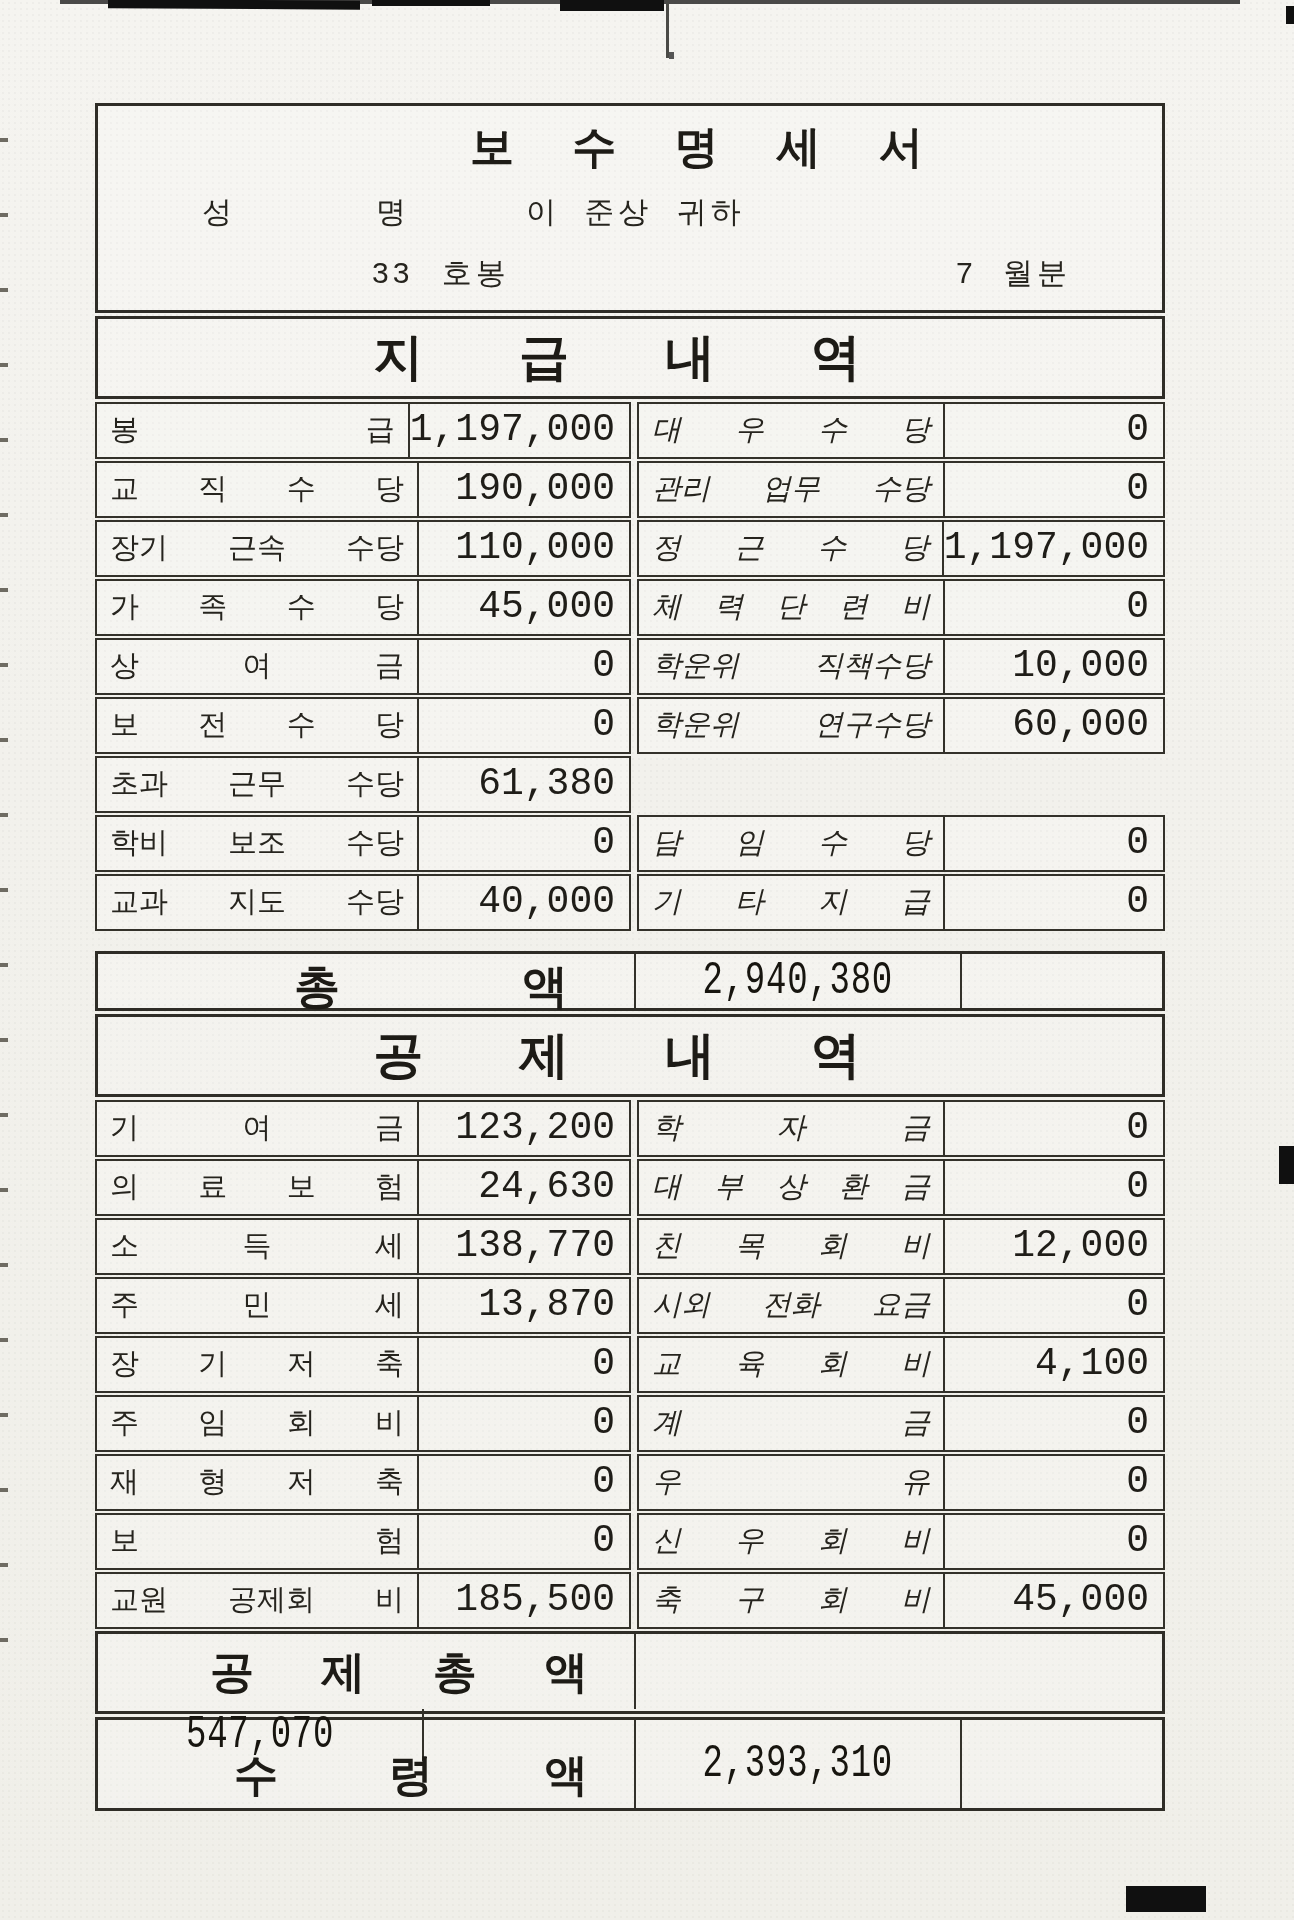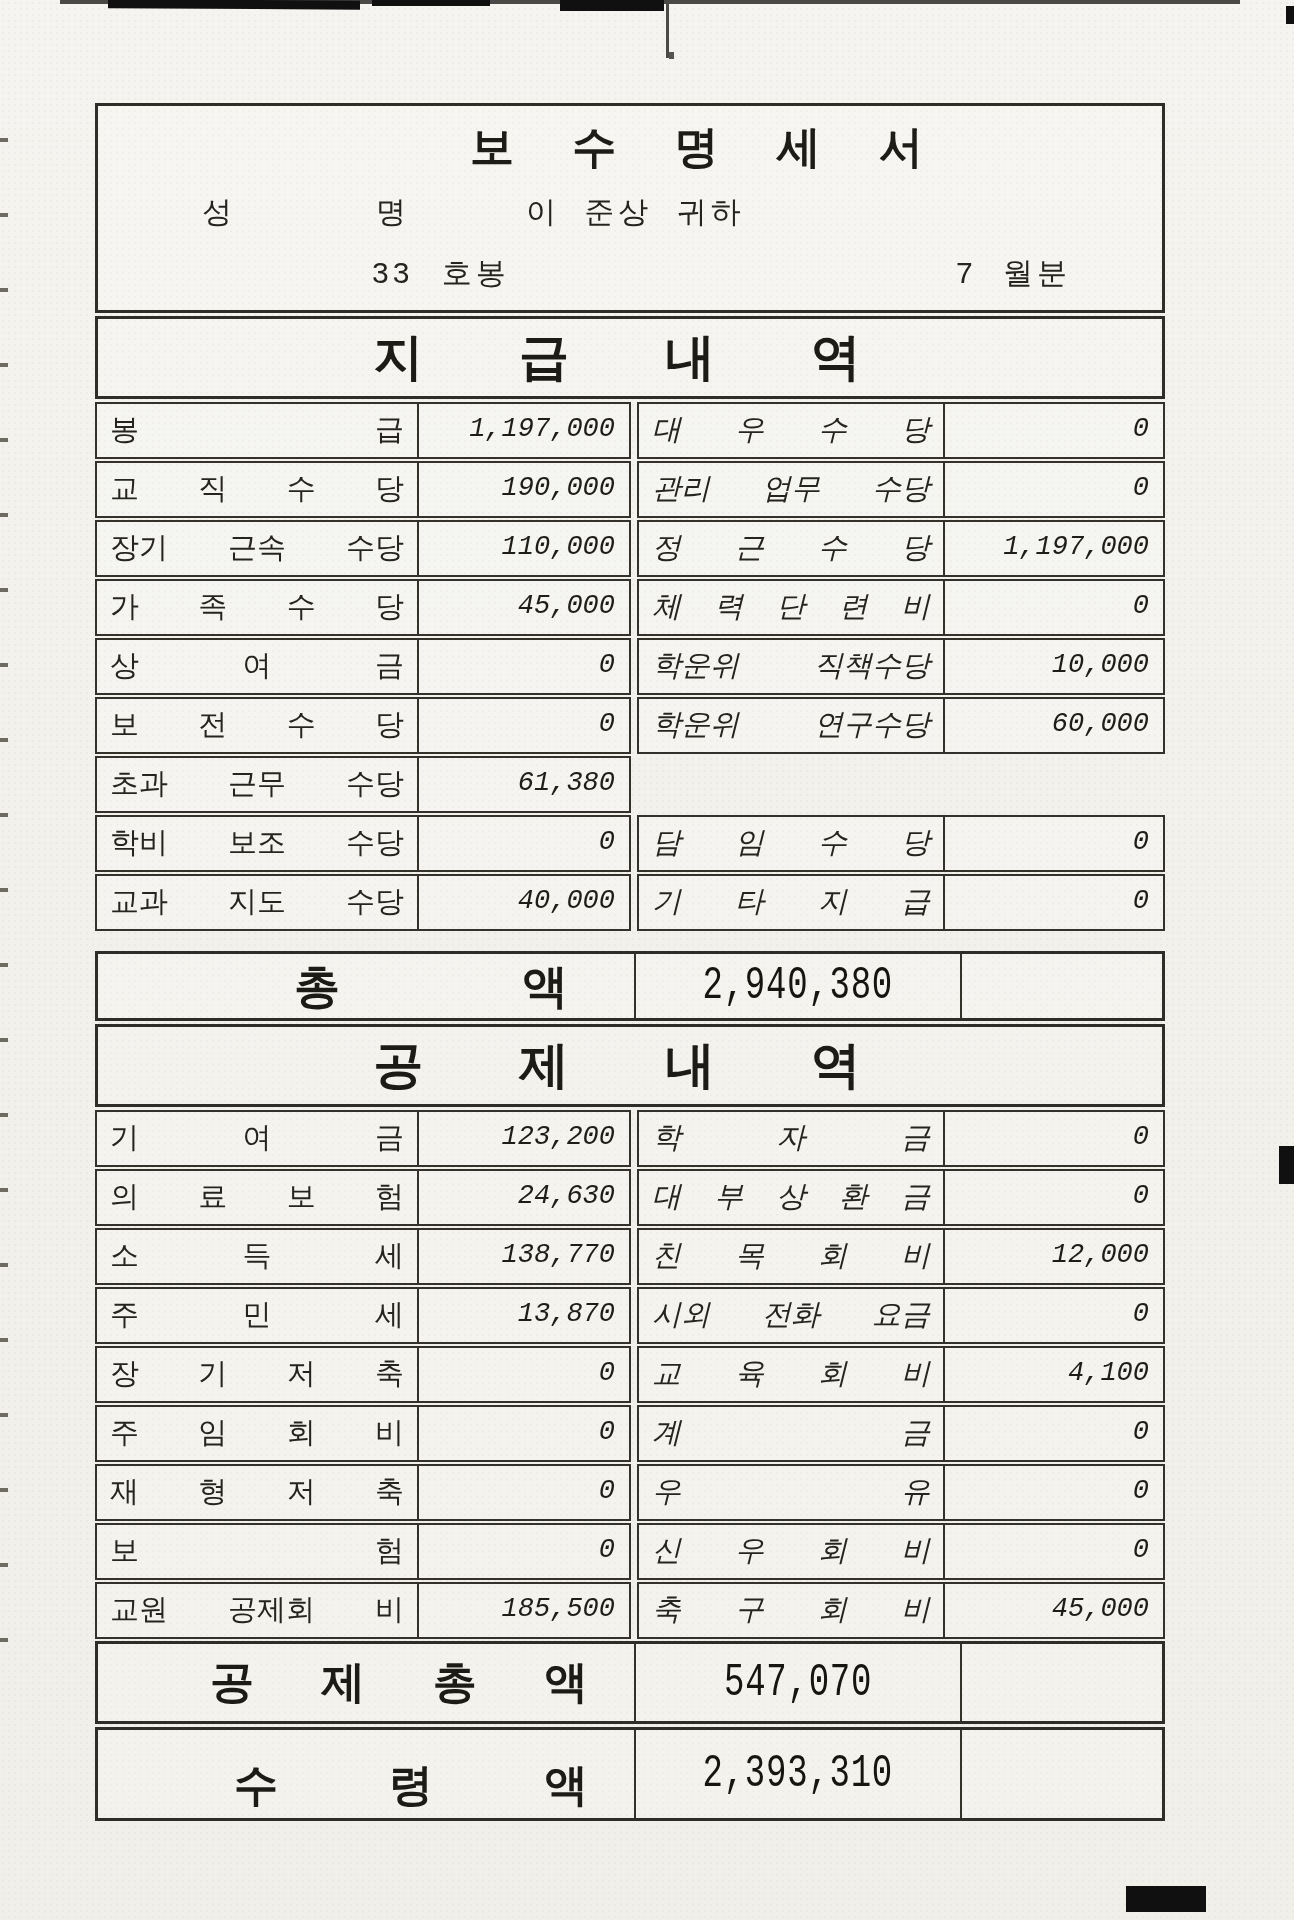--- a/index.html
+++ b/index.html
@@ -29,34 +29,34 @@
   
   .sect{height:83px;text-align:center;font-size:50px;font-weight:bold;line-height:77px;
         letter-spacing:26px;word-spacing:30px;color:#1d1b16;}
   
   .trow{display:flex;height:57px;margin-bottom:2px;}
   .half{width:536px;display:flex;border:2px solid #33312a;background:rgba(255,255,255,0.22);}
   .half.rh{width:528px;margin-left:6px;}
   .lab{width:322px;border-right:2px solid #33312a;font-size:29px;line-height:51px;
        padding:0 13px;text-align:justify;text-align-last:justify;white-space:nowrap;color:#26241e;}
   .rh .lab{width:306px;font-style:italic;}
-  .val{flex:1;font-family:"Liberation Mono","DejaVu Sans Mono",monospace;font-size:27px;
-       line-height:51px;text-align:right;padding-right:14px;color:#1f1d18;font-style:italic;}
+  .val{flex:1;font-family:"Liberation Mono","DejaVu Sans Mono",monospace;font-size:38px;
+       line-height:51px;text-align:right;padding-right:14px;color:#1f1d18;}
   
   .totrow{display:flex;border:3px solid #2f2d27;margin-bottom:3px;background:rgba(255,255,255,0.22);}
   .totrow .tlab{width:538px;border-right:2px solid #33312a;font-weight:bold;color:#1d1b16;
                 text-align:justify;text-align-last:justify;}
   .totrow .tval{width:326px;border-right:2px solid #33312a;text-align:center;
                 font-family:"Liberation Mono","DejaVu Sans Mono",monospace;color:#17150f;}
   .totrow .tempty{flex:1;}
-  .row-chong{height:70px;margin-top:20px;}
+  .row-chong{height:60px;margin-top:20px;}
   .row-chong .tlab{font-size:46px;line-height:64px;padding:0 66px 0 196px;}
   .row-chong .tval,.row-ded .tval,.row-net .tval{display:flex;align-items:center;justify-content:center;}
   .bignum{display:inline-block;font-size:46px;transform:scaleX(0.74);letter-spacing:1px;white-space:nowrap;}
-  .row-ded{height:83px;}
+  .row-ded{height:83px;flex-direction:column;}
   .row-ded .tlab{font-size:44px;line-height:75px;padding:0 46px 0 112px;}
   .row-net{height:94px;}
   .row-net .tlab{font-size:44px;line-height:86px;padding:12px 46px 0 136px;}
   
   .art{position:absolute;background:#101010;}
   .dash{position:absolute;left:0;width:8px;height:4px;background:#6e6b62;}
 </style>
 </head>
 <body>
 

